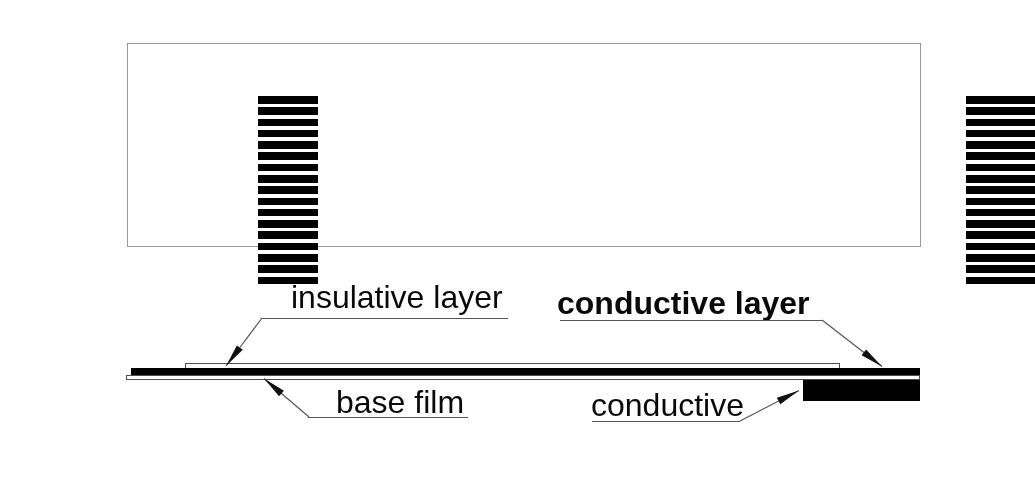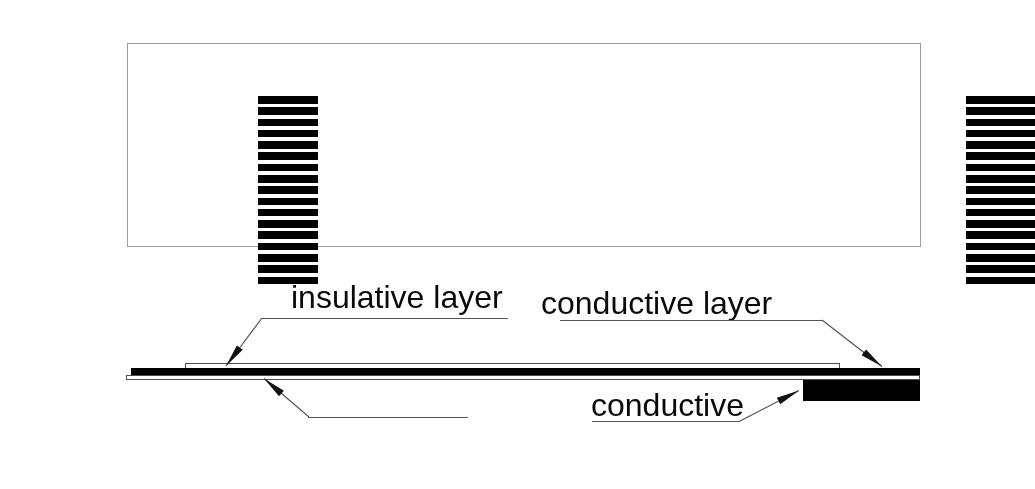--- a/index.html
+++ b/index.html
@@ -60,21 +60,21 @@
 
   
   .diagram-label {
     position: absolute;
     font-size: 32px;
     line-height: 32px;
     color: #0a0a0a;
     white-space: nowrap;
   }
   .lbl-insulative { left: 291px; top: 281px; }
-  .lbl-conductive { left: 541px; top: 287px; }
+  .lbl-conductive { left: 557px; top: 287px; font-weight: bold; }
   .lbl-basefilm   { left: 336px; top: 386px; }
   .lbl-stiffener  { left: 591px; top: 389px; }
 
   .underline {
     position: absolute;
     height: 0;
     border-top: 1.2px solid var(--line, #555555);
   }
   .ul-insulative { left: 262px; top: 318px; width: 246px; }
   .ul-conductive { left: 560px; top: 320px; width: 262px; }
@@ -138,20 +138,21 @@
       </div>
   </div>
 
   <div class="layer insulative-layer"></div>
   <div class="layer conductive-layer"></div>
   <div class="layer base-film"></div>
   <div class="layer stiffener"></div>
 
   <div class="diagram-label lbl-insulative">insulative layer</div>
   <div class="diagram-label lbl-conductive">conductive layer</div>
+  <div class="diagram-label lbl-basefilm">base film</div>
   <div class="diagram-label lbl-stiffener">conductive</div>
 
   <div class="underline ul-insulative"></div>
   <div class="underline ul-conductive"></div>
   <div class="underline ul-basefilm"></div>
   <div class="underline ul-stiffener"></div>
 
   <svg class="leader-svg" viewBox="0 0 1035 489" xmlns="http://www.w3.org/2000/svg">
     <defs>
       <marker id="arrow" viewBox="0 0 24 10" markerWidth="24" markerHeight="10" refX="23.5" refY="5" orient="auto" markerUnits="userSpaceOnUse">

